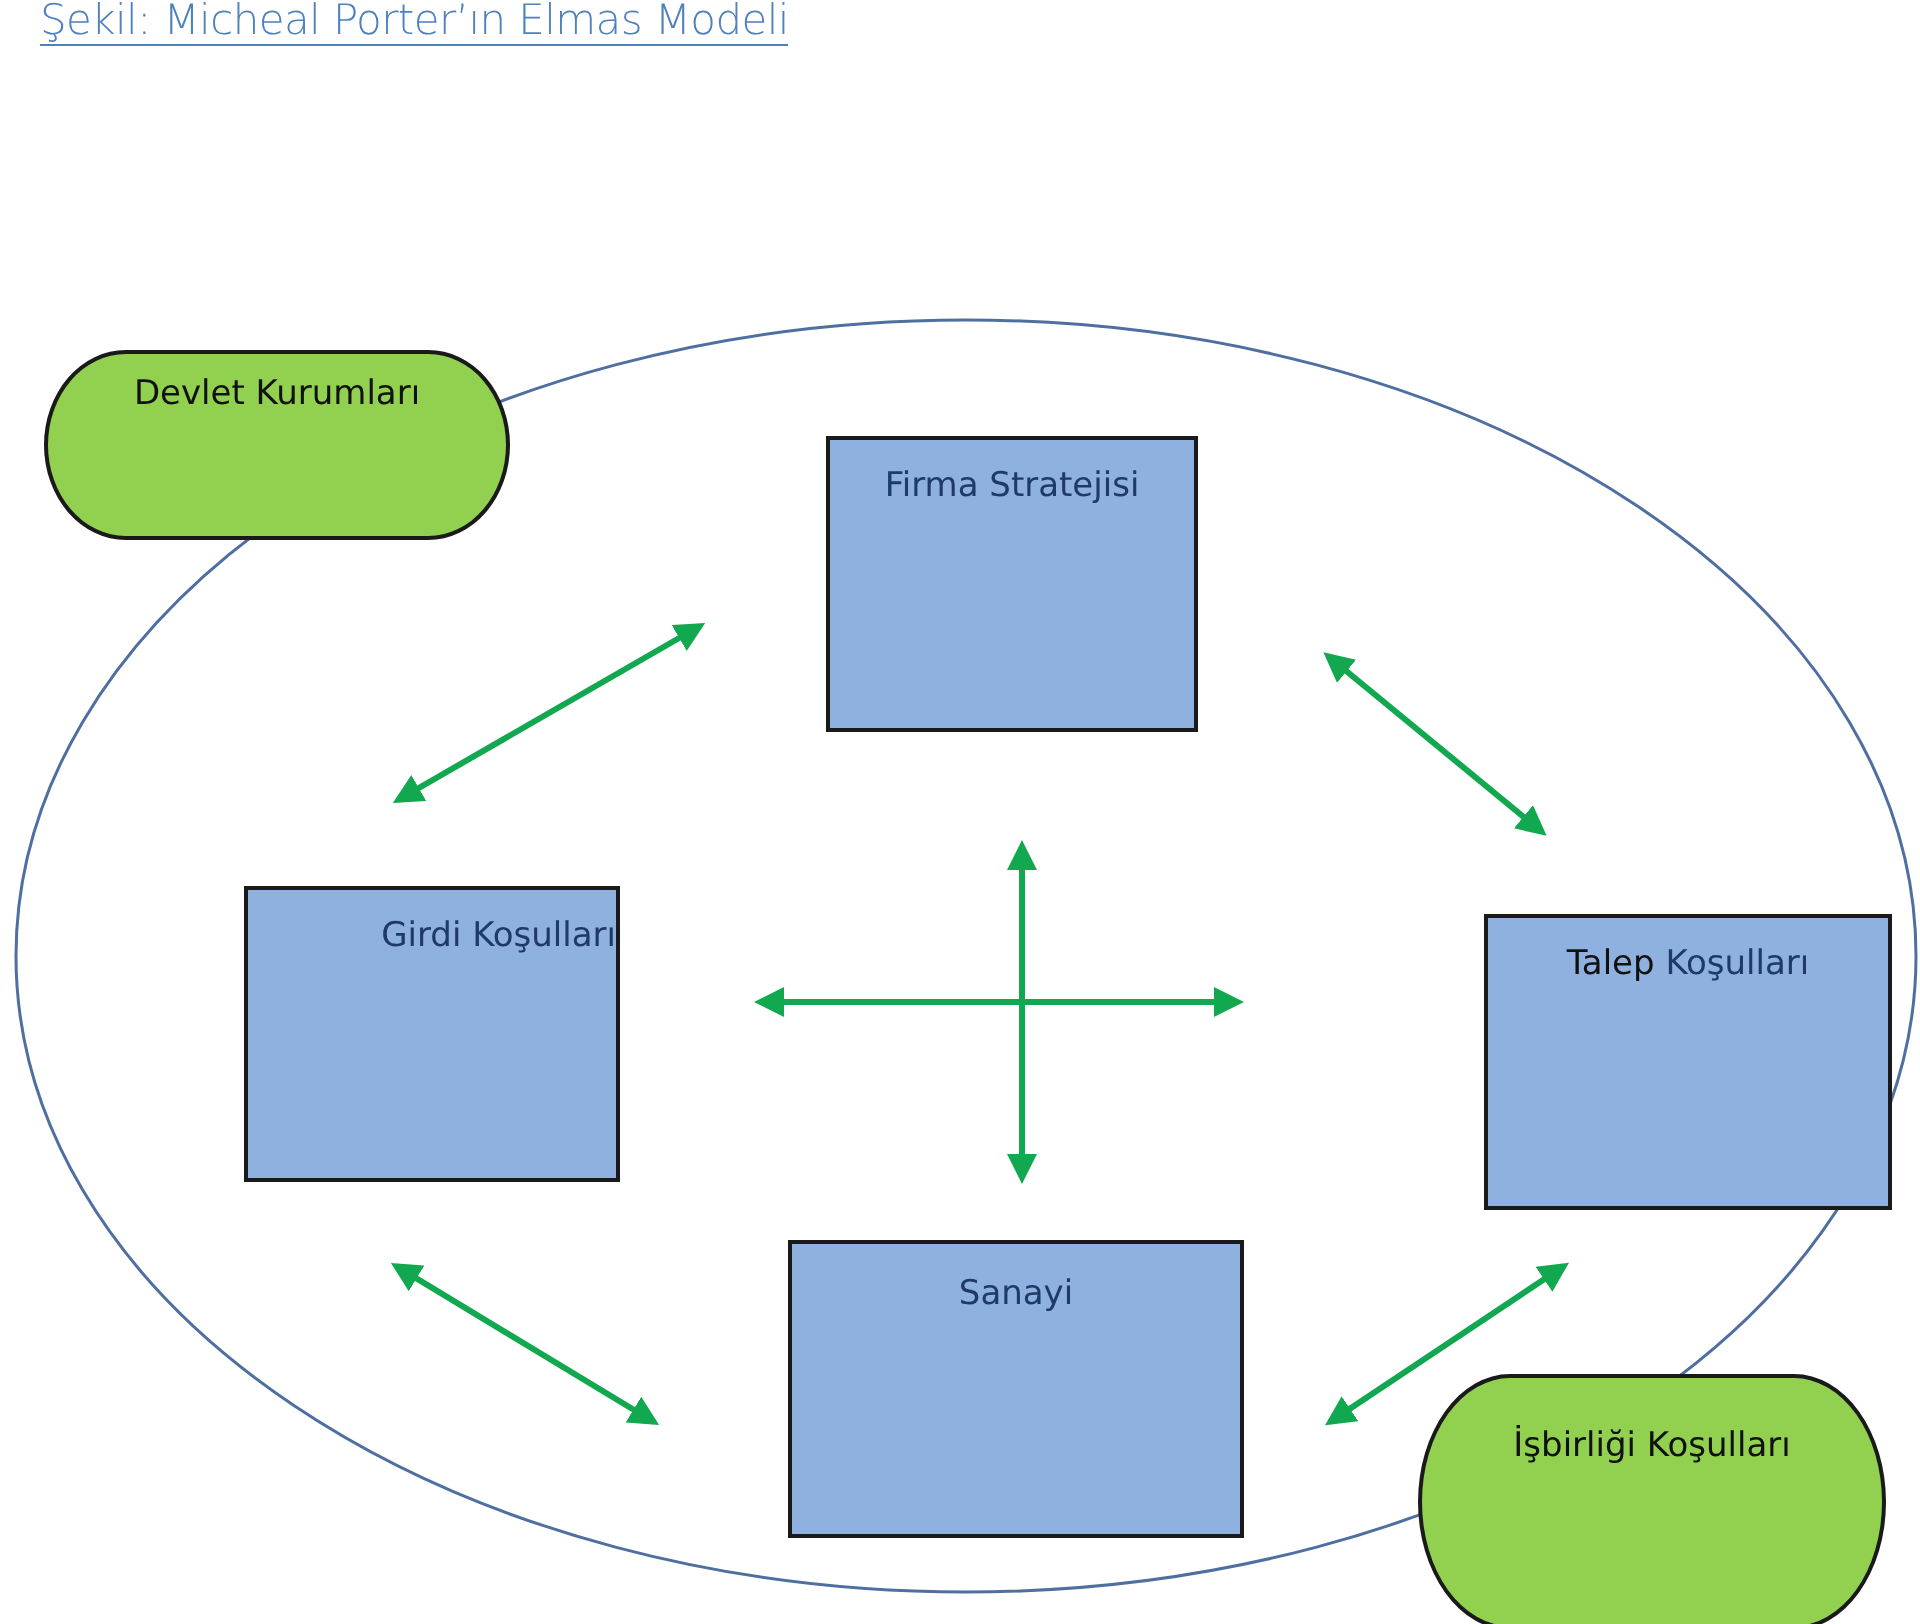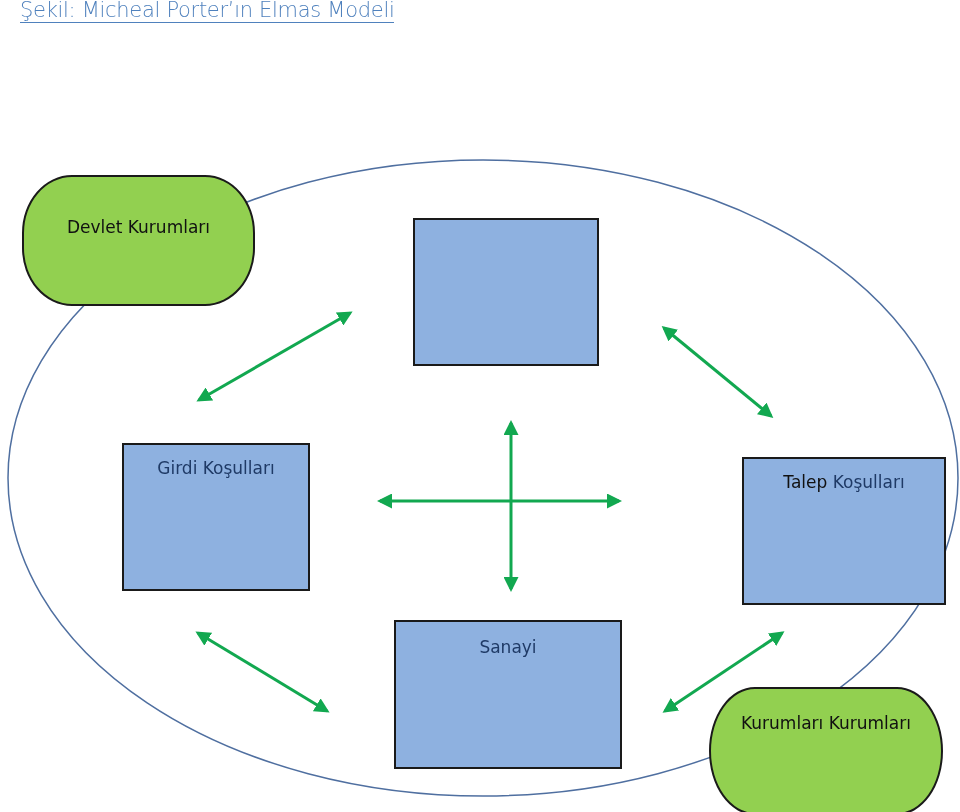--- a/index.html
+++ b/index.html
@@ -40,37 +40,38 @@
 
   <line x1="350" y1="313" x2="199" y2="400" stroke="#12a850" stroke-width="3" marker-start="url(#ah)" marker-end="url(#ah)"></line>
   <line x1="664" y1="328" x2="771" y2="416" stroke="#12a850" stroke-width="3" marker-start="url(#ah)" marker-end="url(#ah)"></line>
   <line x1="198" y1="633" x2="327" y2="711" stroke="#12a850" stroke-width="3" marker-start="url(#ah)" marker-end="url(#ah)"></line>
   <line x1="782" y1="633" x2="665" y2="711" stroke="#12a850" stroke-width="3" marker-start="url(#ah)" marker-end="url(#ah)"></line>
 
   <line x1="380" y1="501" x2="619" y2="501" stroke="#12a850" stroke-width="3" marker-start="url(#ah)" marker-end="url(#ah)"></line>
   <line x1="511" y1="423" x2="511" y2="589" stroke="#12a850" stroke-width="3" marker-start="url(#ah)" marker-end="url(#ah)"></line>
 </svg>
 
-<div class="pill" style="left:22px; top:175px; width:233px; height:131px; border-radius:50px / 58px; padding-top:40px;">
+<div class="pill" style="left:22px; top:175px; width:233px; height:95px; border-radius:50px / 58px; padding-top:10px;">
   <span>Devlet Kurumları</span>
 </div>
 
 <div class="box" style="left:413px; top:218px; width:186px; height:148px;">
+  <div>Firma Stratejisi</div>
 </div>
 
-<div class="box" style="left:122px; top:443px; width:188px; height:148px;">
+<div class="box" style="left:122px; top:443px; width:188px; height:148px;text-align:right;">
   <div>Girdi Koşulları</div>
 </div>
 
 <div class="box" style="left:724px; top:457px; width:204px; height:148px;margin-left:18px;">
   <div>
     <span class="dark">Talep</span>
     <span>Koşulları</span>
   </div>
 </div>
 
 <div class="box" style="left:394px; top:620px; width:228px; height:149px; padding-top:10px;">
   <div>Sanayi</div>
 </div>
 
 <div class="pill" style="left:709px; top:687px; width:234px; height:128px; border-radius:46px / 64px; padding-top:24px;">
-  <span>Kurumları Kurumları</span>
+  <span>İşbirliği Koşulları</span>
 </div>
 
 </body></html>

